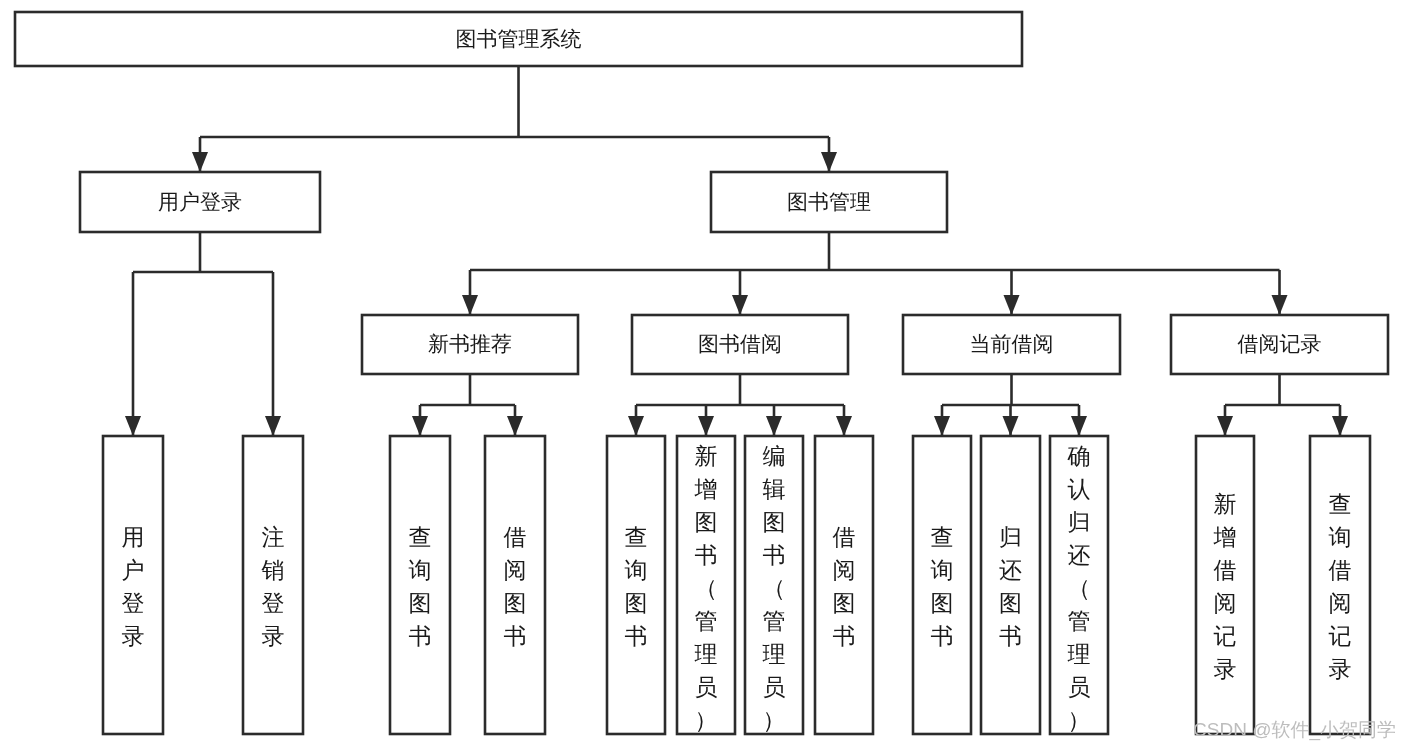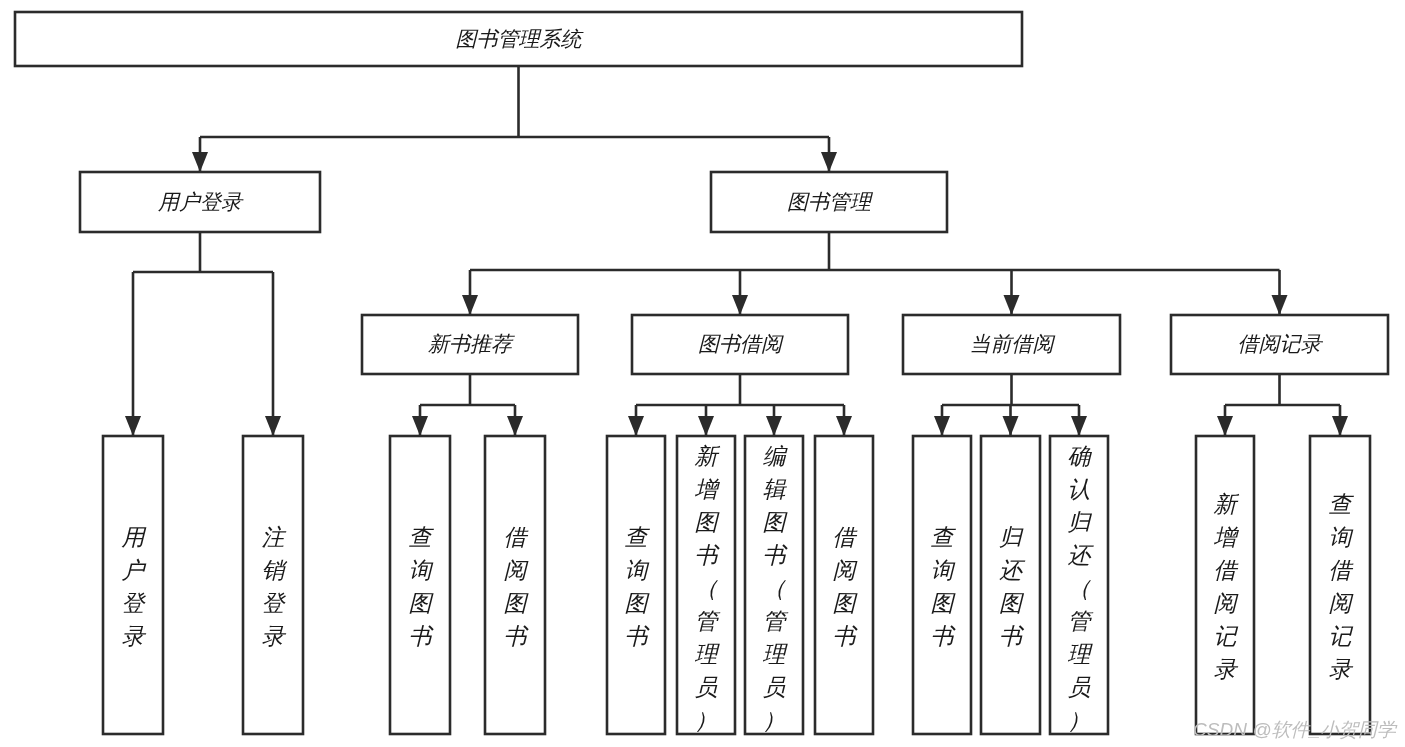--- a/index.html
+++ b/index.html
@@ -13,21 +13,20 @@
     font-family: "Liberation Sans", "DejaVu Sans", sans-serif;
     overflow: hidden;
     position: relative;
   }
   #diagram-root {
     position: absolute;
     left: 0;
     top: 0;
     width: 1404px;
     height: 747px;
-    font-style: italic;
   }
   svg#chart-svg {
     display: block;
     width: 1405px;
     height: 747px;
   }
   .node-box {
     fill: #ffffff;
     stroke: #2b2b2b;
     stroke-width: 2.6;

